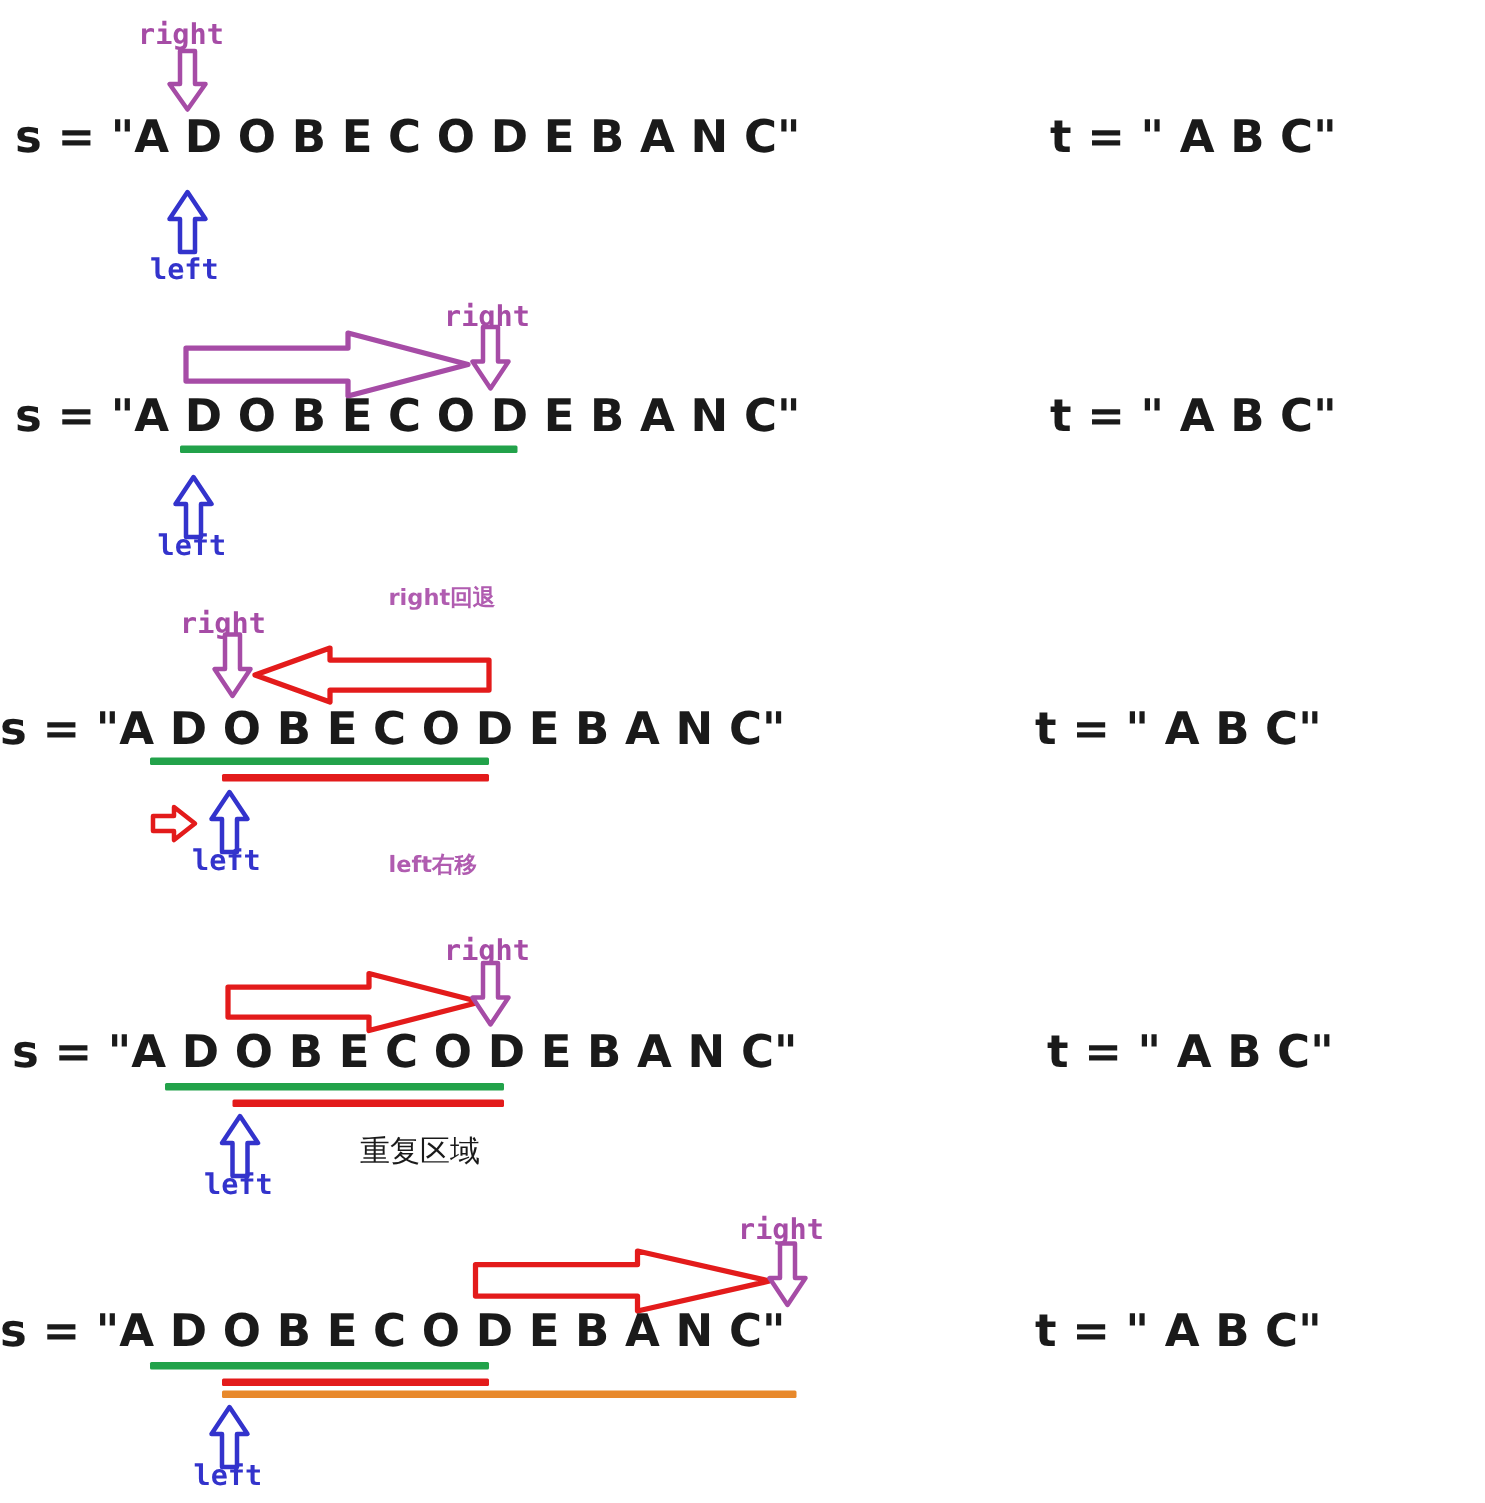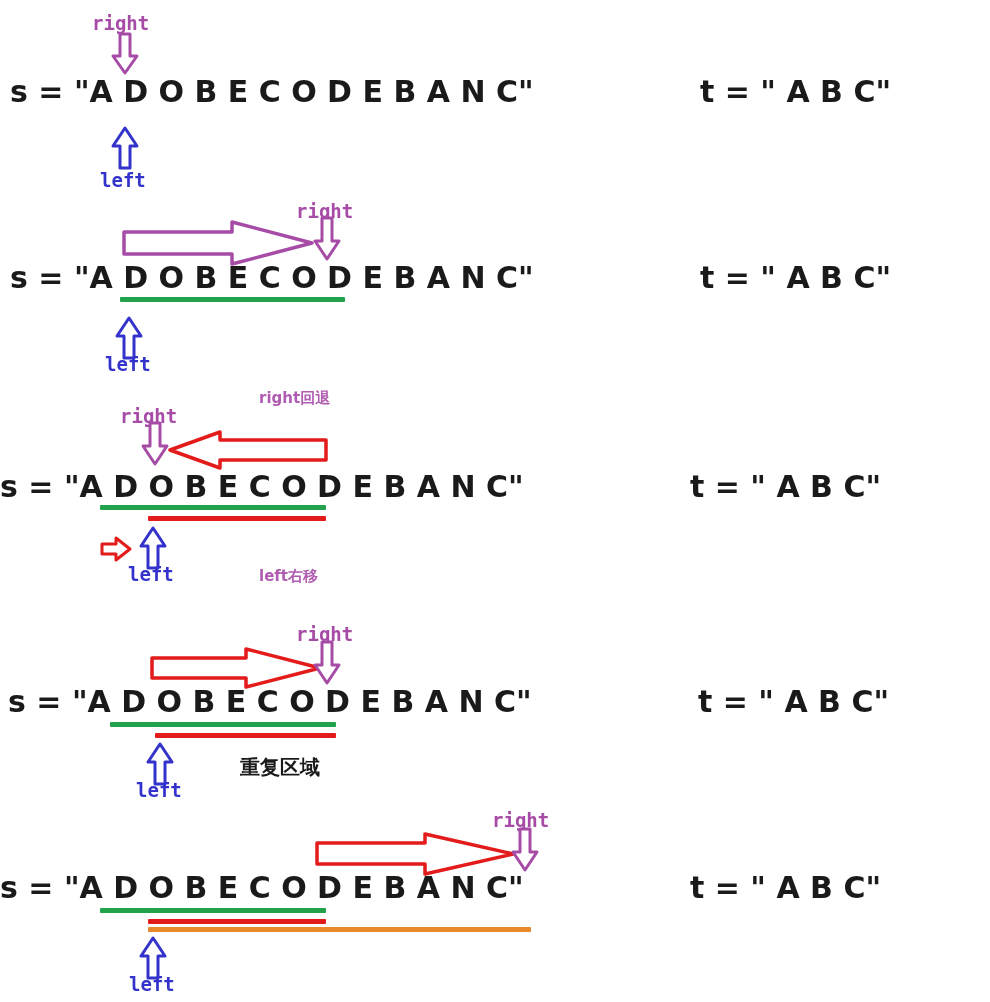--- a/index.html
+++ b/index.html
@@ -59,21 +59,21 @@
     position: absolute;
     font-family: "DejaVu Sans", sans-serif;
     font-weight: bold;
     font-size: 15px;
     color: #b05cb0;
     white-space: nowrap;
   }
   .note-black {
     position: absolute;
     font-family: "DejaVu Sans", sans-serif;
-    font-weight: bold;
+    font-weight: normal;
     font-size: 20px;
     color: #1a1a1a;
     white-space: nowrap;
   }
   
   .uline {
     position: absolute;
     height: 5px;
     border-radius: 1px;
   }

